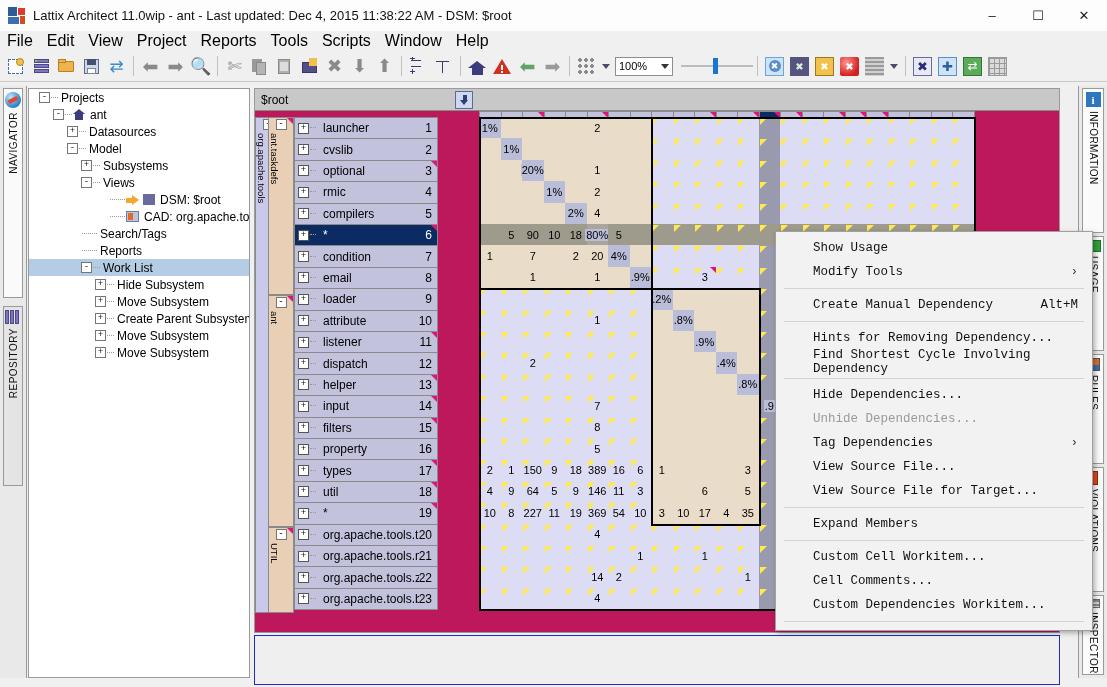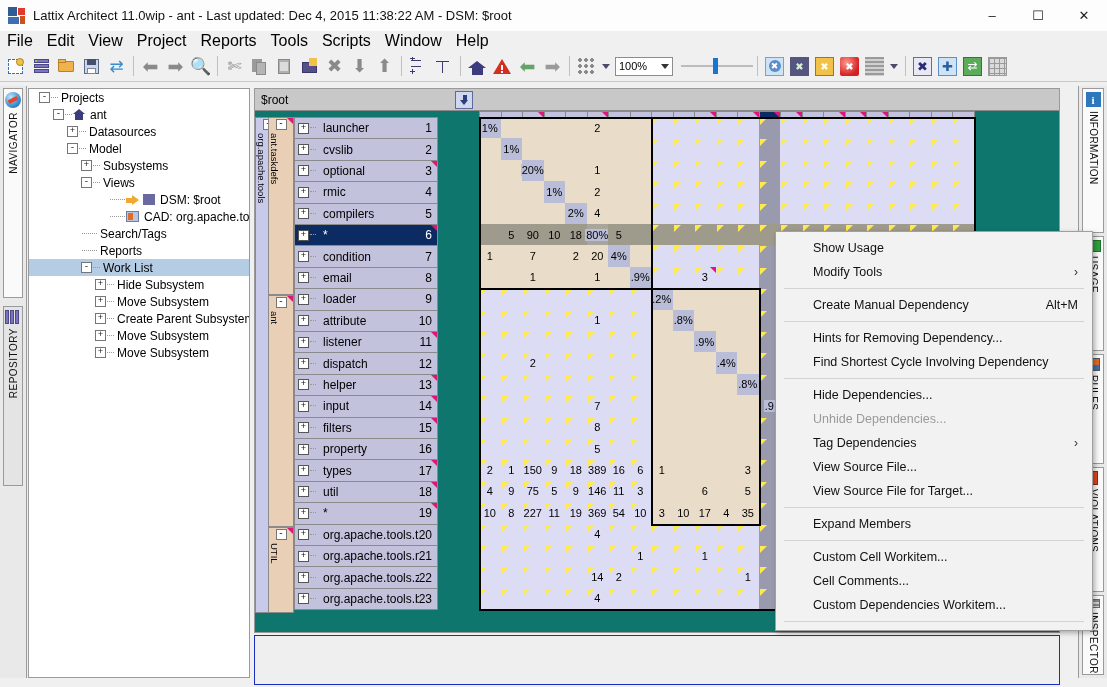--- a/index.html
+++ b/index.html
@@ -62,21 +62,21 @@
   .arrowico{width:14px;height:10px;position:relative;flex:none;margin-right:3px;}
   .arrowico:before{content:"";position:absolute;left:0;top:3px;width:7px;height:5px;background:#f0a830;}
   .arrowico:after{content:"";position:absolute;left:6px;top:0;border-top:5px solid transparent;border-bottom:5px solid transparent;border-left:7px solid #f0a830;}
   .dsmico{width:12px;height:11px;flex:none;margin-right:3px;
     background-image:linear-gradient(#6a6aa0 3px,transparent 0),linear-gradient(#6a6aa0 3px,transparent 0),linear-gradient(#6a6aa0 3px,transparent 0);
     background-size:3px 3px;background-repeat:repeat;background-color:#cfcfe8;}
   .cadico{width:13px;height:11px;flex:none;margin-right:3px;background:#b9c6dd;border:1px solid #6a7fa5;position:relative;box-sizing:border-box;}
   .cadico:after{content:"";position:absolute;left:1px;top:1px;width:5px;height:7px;background:#e06b2a;}
 
   
-  .dsmpanel{position:absolute;left:254px;top:88px;width:806px;height:545px;background:#0f766e;border:1px solid #9a9a9a;box-sizing:border-box;}
+  .dsmpanel{position:absolute;left:254px;top:88px;width:806px;height:545px;background:#be185d;border:1px solid #9a9a9a;box-sizing:border-box;}
   .dsmhdr{position:absolute;left:0;top:0;width:804px;height:22px;background:#c8c8c8;border-bottom:1px solid #8a8a8a;display:flex;align-items:center;box-sizing:border-box;}
   .dsmhdr .ttl{margin-left:6px;font-size:12px;}
   .collapsebtn{position:absolute;left:200px;top:2px;width:18px;height:18px;background:#cfd8ee;border:1px solid #5a6a9a;
                display:flex;align-items:center;justify-content:center;box-sizing:border-box;}
   .collapsebtn .dn{width:0;height:0;border-left:4px solid transparent;border-right:4px solid transparent;border-top:5px solid #2a3f77;position:relative;top:2px;}
   .collapsebtn .st{position:absolute;left:7px;top:3px;width:4px;height:6px;background:#2a3f77;}
   .spineB{position:absolute;width:13px;border:1px solid #8a8a8a;box-sizing:border-box;background:#e8cfb5;}
   .spineB .sv{writing-mode:vertical-rl;font-size:9px;text-align:center;display:block;}
   .minibox{width:9px;height:9px;border:1px solid #767676;background:#fff;display:flex;align-items:center;justify-content:center;
            font-size:9px;line-height:7px;font-family:"Liberation Mono",monospace;margin:1px auto 0 auto;}
@@ -121,21 +121,21 @@
   .infoico{width:15px;height:15px;background:#2f77bd;color:#fff;font-size:11px;font-weight:bold;
            display:flex;align-items:center;justify-content:center;font-family:"Liberation Serif",serif;}
   .grn{width:15px;height:12px;background:#2fa13a;border:1px solid #1d7327;box-sizing:border-box;}
   .blu{width:13px;height:13px;background:linear-gradient(#e06b2a 50%,#3b6fb0 50%);border:1px solid #555;box-sizing:border-box;}
   .org{width:9px;height:14px;background:#e0451f;border:1px solid #8e2a10;box-sizing:border-box;}
   .gry{width:14px;height:12px;background:repeating-linear-gradient(#8a8a8a 0 2px,#d5d5d5 2px 4px);border:1px solid #6a6a6a;box-sizing:border-box;}
 
   
   .ctxmenu{position:absolute;left:775px;top:231px;width:318px;background:#f2f2f2;border:1px solid #a0a0a0;
            box-shadow:2px 2px 5px rgba(0,0,0,.3);z-index:50;padding:4px 0;box-sizing:border-box;}
-  .ctxitem{height:24px;display:flex;align-items:center;padding:0 14px 0 37px;font-size:12.5px;color:#111;position:relative;}
+  .ctxitem{height:24px;display:flex;align-items:center;padding:0 14px 0 37px;font-size:12.5px;color:#111;position:relative;font-family:Liberation Mono, monospace;}
   .ctxitem.disabled{color:#9a9a9a;}
   .ctxitem.hi{background:#8ecbf5;}
   .ctxitem .accel{margin-left:auto;font-size:12.5px;}
   .ctxitem .sub{margin-left:auto;font-size:12px;color:#333;}
   .ctxsep{height:1px;background:#d3d3d3;margin:4px 8px;}
 
   
   .ic{position:relative;width:19px;height:19px;}
   .sq{position:absolute;box-sizing:border-box;}
 </style>
@@ -1733,21 +1733,21 @@
         <div class="cell upper" style="left: 224px; top: 391.8px; width: 22.5px; height: 22.4px; position: absolute;">
           <span class="ytri"></span>
           <span>4</span>
         </div>
         <div class="cell upper" style="left: 245.5px; top: 391.8px; width: 22.5px; height: 22.4px; position: absolute;">
           <span class="ytri"></span>
           <span>9</span>
         </div>
         <div class="cell upper" style="left: 267px; top: 391.8px; width: 22.5px; height: 22.4px; position: absolute;">
           <span class="ytri"></span>
-          <span>75</span>
+          <span>64</span>
         </div>
         <div class="cell upper" style="left: 288.5px; top: 391.8px; width: 22.5px; height: 22.4px; position: absolute;">
           <span class="ytri"></span>
           <span>5</span>
         </div>
         <div class="cell upper" style="left: 310px; top: 391.8px; width: 22.5px; height: 22.4px; position: absolute;">
           <span class="ytri"></span>
           <span>9</span>
         </div>
         <div class="cell upper" style="left: 331.5px; top: 391.8px; width: 22.5px; height: 22.4px; position: absolute;">

